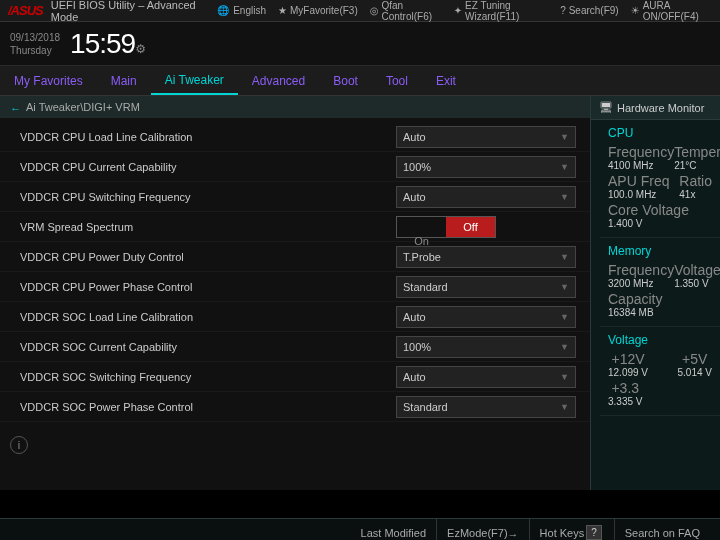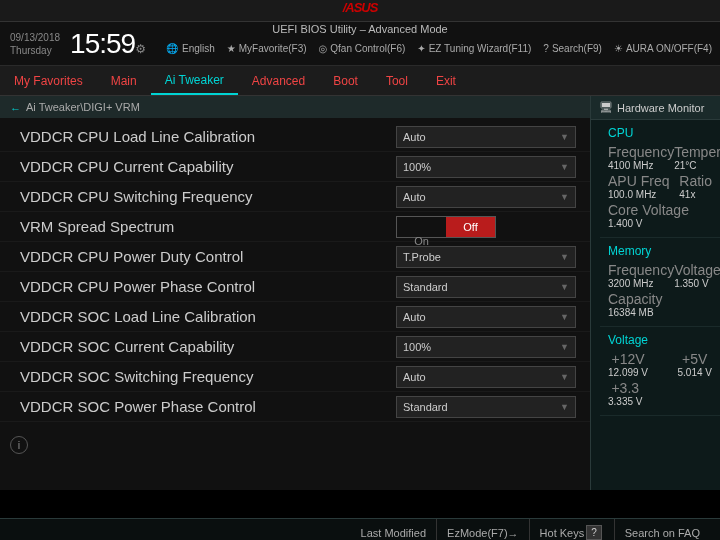--- a/index.html
+++ b/index.html
@@ -15,21 +15,20 @@
 
     
     .top-bar {
       background: #1a1a1a;
       height: 22px;
       display: flex;
       align-items: center;
       padding: 0 8px;
       gap: 8px;
       border-bottom: 1px solid #333;
-      flex-direction: column;
     }
     .asus-logo {
       color: #c00;
       font-weight: bold;
       font-size: 13px;
       font-style: italic;
       letter-spacing: -1px;
     }
     .bios-title {
       color: #bbb;
@@ -82,21 +81,21 @@
       height: 30px;
       display: flex;
       align-items: stretch;
       border-bottom: 1px solid #333;
     }
     .nav-item {
       padding: 0 14px;
       display: flex;
       align-items: center;
       font-size: 12px;
-      color: #ef4444;
+      color: #8b5cf6;
       cursor: pointer;
       white-space: nowrap;
     }
     .nav-item.active {
       color: #00d4d4;
       border-bottom: 2px solid #00d4d4;
     }
 
     
     .main-content {
@@ -129,21 +128,21 @@
     }
     .setting-row {
       display: flex;
       align-items: center;
       height: 30px;
       padding: 0 14px 0 20px;
       border-bottom: 1px solid #1a1a1a;
     }
     .setting-label {
       flex: 1;
-      font-size: 15px;
+      font-size: 11px;
       color: #ccc;
     }
     .setting-control {
       width: 180px;
     }
     .dropdown {
       width: 180px;
       height: 22px;
       background: #222;
       border: 1px solid #444;

